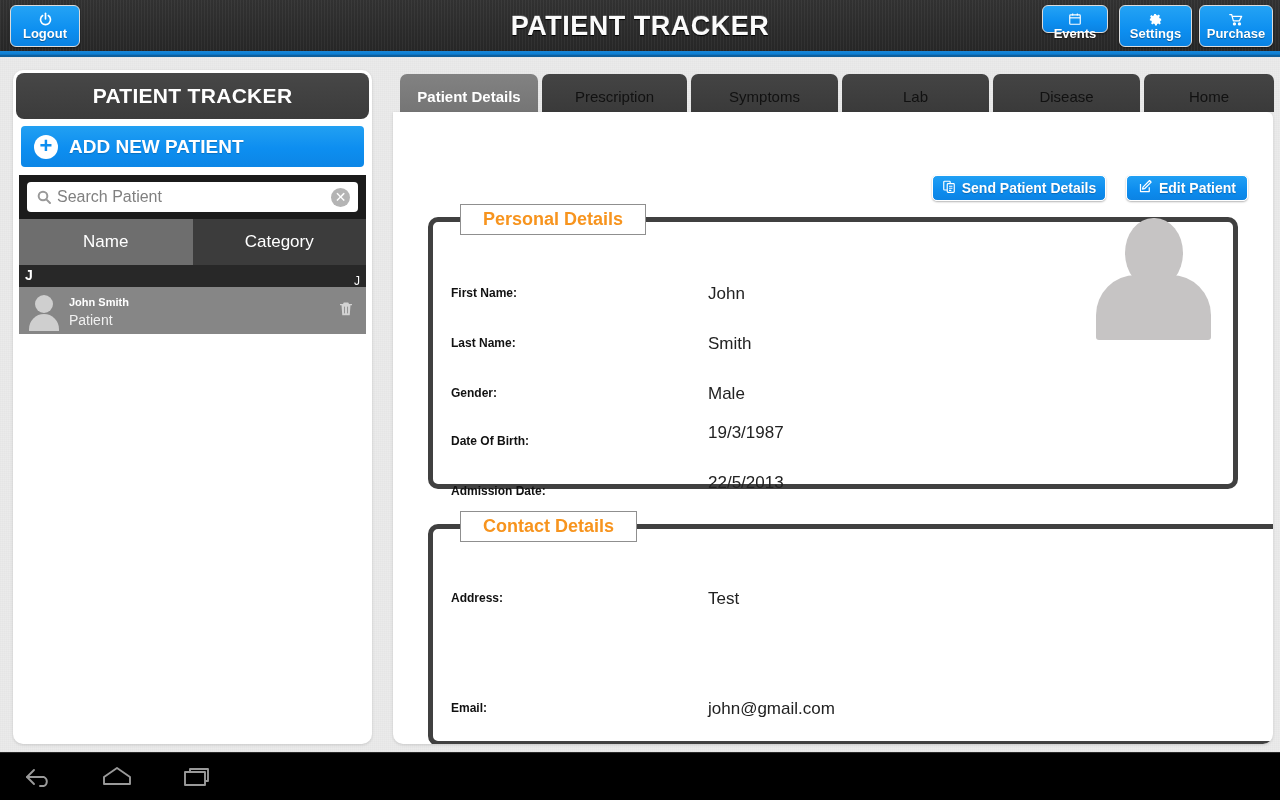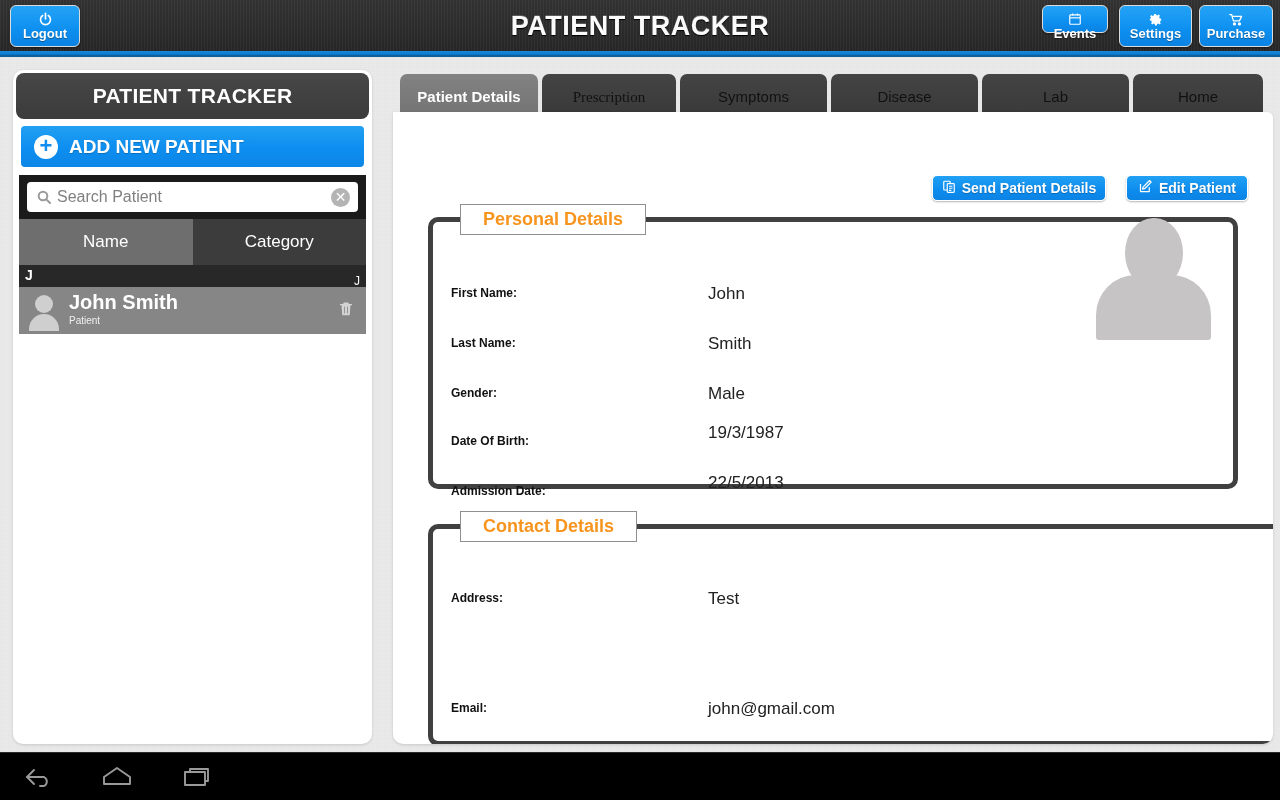--- a/index.html
+++ b/index.html
@@ -173,22 +173,22 @@
   .patient-row .pavatar .head {
     position: absolute; left: 8px; top: 2px;
     width: 18px; height: 18px; border-radius: 50%; background: #cfcfcf;
   }
   .patient-row .pavatar .body {
     position: absolute; left: 2px; top: 21px;
     width: 30px; height: 17px;
     border-radius: 15px 15px 0 0; background: #cfcfcf;
   }
   .patient-row .ptext { flex: 1 1 auto; }
-  .patient-row .pname { font-size: 20px; font-weight: bold; color: #fff; line-height: 19px; }
-  .patient-row .psub  { font-size: 10px; color: #f0f0f0; line-height: 17px; }
+  .patient-row .pname { font-size: 11px; font-weight: bold; color: #fff; line-height: 19px; }
+  .patient-row .psub  { font-size: 14px; color: #f0f0f0; line-height: 17px; }
   .patient-row .ptrash { width: 40px; flex: 0 0 auto; text-align: center; cursor: pointer; }
 
   
   #main {
     position: absolute; left: 393px; top: 66px; width: 880px; height: 678px;
   }
   #tabs {
     display: flex;
     height: 46px;
     gap: 4px;
@@ -199,21 +199,21 @@
     border-radius: 7px 7px 0 0;
     font-size: 15px;
     line-height: 46px;
     text-align: center;
     cursor: pointer;
     margin-top: 8px;
   }
   .tab.inactive { background: linear-gradient(#444, #3a3a3a); color: #111; }
   .tab.active   { background: linear-gradient(#828282, #757575); color: #fff; font-weight: bold; }
   #tab-w0 { width: 138px; }
-  #tab-w1 { width: 134px; font-family: Liberation Serif, serif; }
+  #tab-w1 { width: 145px; }
   #tab-w2 { width: 147px; }
   #tab-w3 { width: 147px; }
   #tab-w4 { width: 147px; }
   #tab-w5 { width: 130px; }
 
   #panel {
     position: absolute; left: 0; top: 46px; width: 880px; height: 632px;
     background: #fff;
     border-radius: 0 6px 10px 10px;
     box-shadow: 0 1px 3px rgba(0,0,0,0.14);
@@ -378,22 +378,22 @@
         </svg>
       </div>
     </div>
   </div>
 
   <div id="main">
     <div id="tabs">
       <div class="tab active" id="tab-w0">Patient Details</div>
       <div class="tab inactive" id="tab-w1">Prescription</div>
       <div class="tab inactive" id="tab-w2">Symptoms</div>
+      <div class="tab inactive" id="tab-w3">Lab</div>
       <div class="tab inactive" id="tab-w4">Disease</div>
-      <div class="tab inactive" id="tab-w3">Lab</div>
       <div class="tab inactive" id="tab-w5">Home</div>
     </div>
 
     <div id="panel">
 
       <div class="act-btn" id="btn-send">
         <span>
           <svg width="14" height="15" viewBox="0 0 24 24" fill="none" stroke="#fff" stroke-width="2">
             <rect x="3" y="3" width="11" height="15" rx="1.4"></rect>
             <rect x="9" y="7" width="12" height="15" rx="1.4" fill="#0d8cee"></rect>

